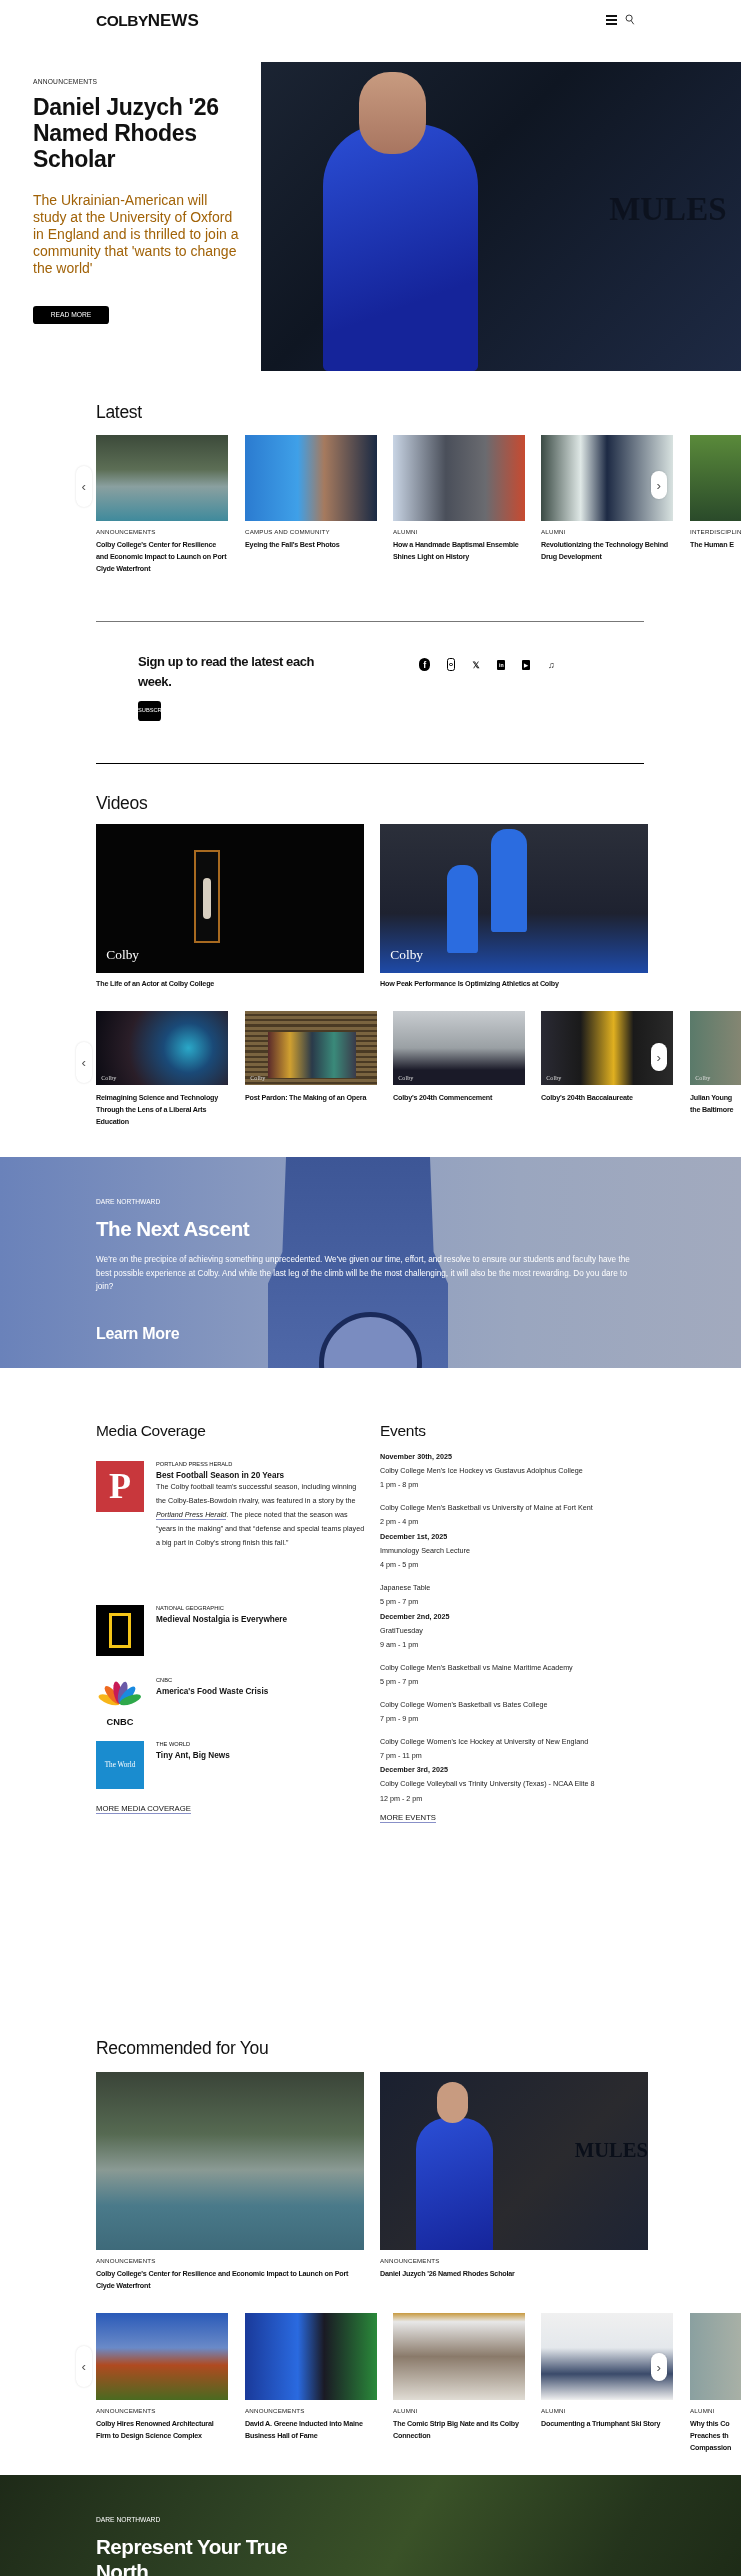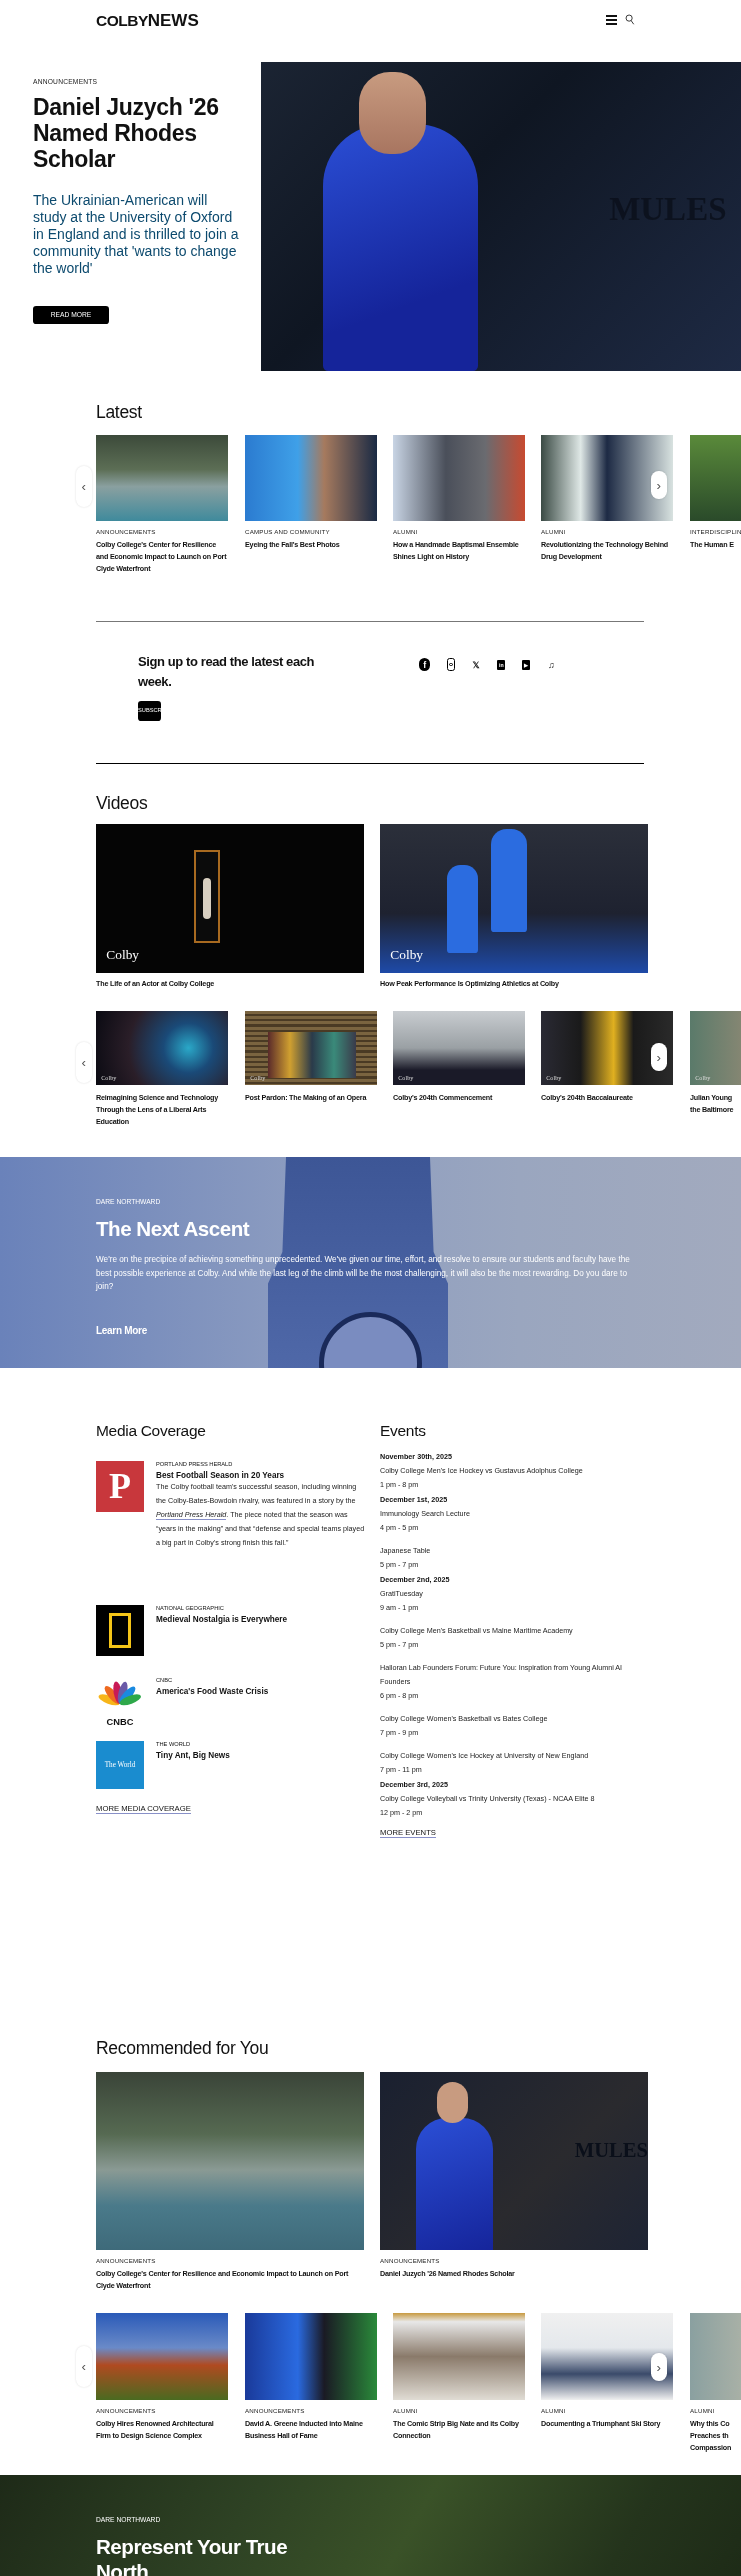--- a/index.html
+++ b/index.html
@@ -9,21 +9,21 @@
 .header{position:absolute;top:0;left:0;width:742px;height:46px}
 .logo{position:absolute;left:96px;top:11.3px;font-size:15.5px;font-weight:bold;letter-spacing:-0.5px;font-family:"Liberation Sans",sans-serif}
 .logo small{font-size:17px;font-weight:bold;letter-spacing:0}
 .hdr-icons{position:absolute;left:606px;top:14.4px;display:flex;gap:8.2px;align-items:center}
 .hamb{width:11.3px;height:9.3px;display:flex;flex-direction:column;justify-content:space-between}
 .hamb i{display:block;height:1.5px;background:#111}
 .hero{position:absolute;top:57px;left:0;width:742px;height:314px}
 .hero-text{position:absolute;left:33px;top:20.6px;width:206px}
 .cat{font-size:6.7px;letter-spacing:0.2px;text-transform:uppercase;color:#222}
 .hero h1{font-size:23px;line-height:26px;font-weight:bold;margin-top:9.3px;letter-spacing:-0.3px}
-.hero .sub{font-size:14px;line-height:17px;margin-top:20.6px;color:#0c4a6e}
+.hero .sub{font-size:14px;line-height:17px;margin-top:20.6px;color:#a16207}
 .btn-black{display:inline-block;background:#000;color:#fff;border-radius:3.1px;font-size:6.7px;text-align:center}
 .hero .btn-black{margin-top:29px;width:76px;height:17.5px;line-height:17.5px}
 .hero-img{position:absolute;left:261px;top:5.2px;width:481px;height:309px;background:linear-gradient(135deg,#1b2433 0%,#0f1622 40%,#1e2a44 100%);overflow:hidden}
 .jersey{position:absolute;left:62px;top:62px;width:155px;height:247px;border-radius:62px 62px 5.2px 5.2px;background:linear-gradient(160deg,#2b4fd6,#15249a 70%)}
 .face{position:absolute;left:98px;top:10.3px;width:67px;height:82px;border-radius:31px;background:linear-gradient(#c89b80,#a87560)}
 .mules{position:absolute;right:15.5px;top:129px;color:#0a0f1a;font-size:33px;font-weight:bold;font-family:"Liberation Serif",serif;opacity:.8}
 .sec-title{font-size:17.5px;font-weight:normal;letter-spacing:-0.3px}
 .carousel{position:absolute;left:0;width:742px}
 .card{position:absolute;width:132px}
 .card .img{width:132px;height:86px;position:relative;overflow:hidden}
@@ -39,21 +39,21 @@
 .ico-sq{width:8.2px!important;height:10.3px!important;background:#000;color:#fff;font-size:5.2px!important;border-radius:1px}
 .ico-ring{width:8.2px!important;height:13.4px!important;border:1px solid #000;border-radius:2.6px}
 .vid{position:absolute;width:268px;height:149px;overflow:hidden}
 .vid .wm{position:absolute;left:10.3px;bottom:10.3px;color:#fff;font-family:"Liberation Serif",serif;font-size:13.4px}
 .vid-t{position:absolute;font-size:7.2px;font-weight:bold;letter-spacing:-0.2px}
 .banner{position:absolute;left:0;width:742px;overflow:hidden}
 .banner .inner{position:absolute;left:96px;color:#fff}
 .banner .kick{font-size:6.7px;text-transform:uppercase}
 .banner h2{font-size:20.6px;font-weight:bold;letter-spacing:-0.5px;line-height:25px}
 .banner p{font-size:8.2px;line-height:13.4px;width:548px}
-.banner .lm{font-size:10px;font-weight:bold;letter-spacing:-0.3px}
+.banner .lm{font-size:16px;font-weight:bold;letter-spacing:-0.3px}
 .media-item{position:absolute;left:96px;width:268px}
 .media-logo{position:absolute;left:0;top:0;width:48px;height:51px}
 .media-body{position:absolute;left:60px;top:0;width:211px}
 .media-body .src{font-size:5.7px;text-transform:uppercase}
 .media-body .h{font-size:8.2px;font-weight:bold;margin-top:4.1px}
 .media-body .d{font-size:7.2px;line-height:14px;margin-top:0;color:#222}
 .link-u{border-bottom:0.5px solid #8890c8}
 .events{position:absolute;left:380px;top:1450px;width:268px}
 .events .date{font-size:7.2px;font-weight:bold;line-height:14px;margin-top:0}
 .events .ev{font-size:7.2px;line-height:14.4px;color:#222}
@@ -248,20 +248,24 @@
 <a class="link-u" style="position:absolute;left:96px;top:1804px;font-size:7.7px">MORE MEDIA COVERAGE</a>
 
 <h2 class="sec-title" style="position:absolute;left:380px;top:1422px;font-size:15.5px">Events</h2>
 <div class="events">
   <div class="day">
       <div class="date">November 30th, 2025</div>
     <div class="ev">
         <div>Colby College Men's Ice Hockey vs Gustavus Adolphus College</div>
         <div>1 pm - 8 pm</div>
       </div>
+    <div class="ev">
+        <div>Colby College Men's Basketball vs University of Maine at Fort Kent</div>
+        <div>2 pm - 4 pm</div>
+      </div>
   </div>
   <div class="day">
       <div class="date">December 1st, 2025</div>
     <div class="ev">
         <div>Immunology Search Lecture</div>
         <div>4 pm - 5 pm</div>
       </div>
     <div class="ev">
         <div>Japanese Table</div>
         <div>5 pm - 7 pm</div>
@@ -269,24 +273,20 @@
   </div>
   <div class="day">
       <div class="date">December 2nd, 2025</div>
     <div class="ev">
         <div>GratiTuesday</div>
         <div>9 am - 1 pm</div>
       </div>
     <div class="ev">
         <div>Colby College Men's Basketball vs Maine Maritime Academy</div>
         <div>5 pm - 7 pm</div>
-      </div>
-    <div class="ev">
-        <div>Halloran Lab Founders Forum: Future You: Inspiration from Young Alumni AI Founders</div>
-        <div>6 pm - 8 pm</div>
       </div>
     <div class="ev">
         <div>Colby College Women's Basketball vs Bates College</div>
         <div>7 pm - 9 pm</div>
       </div>
     <div class="ev">
         <div>Colby College Women's Ice Hockey at University of New England</div>
         <div>7 pm - 11 pm</div>
       </div>
   </div>

